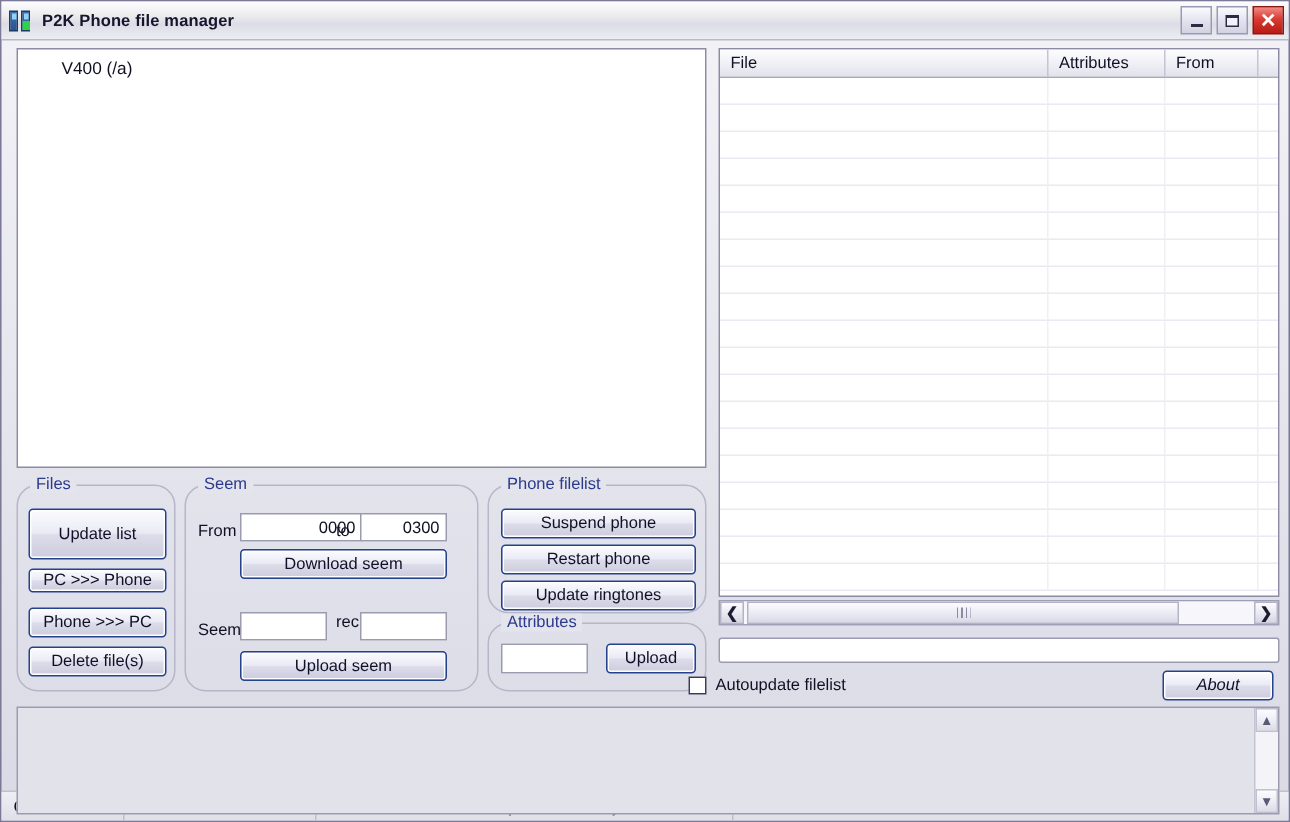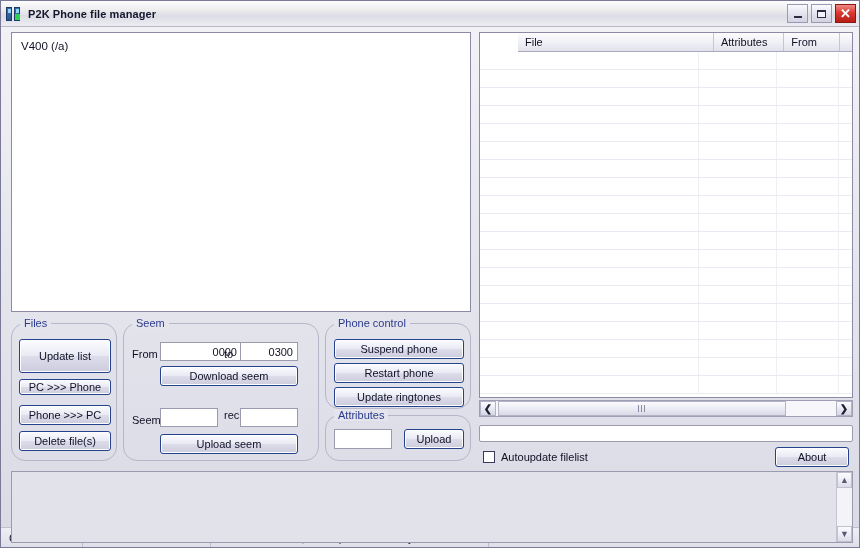--- a/index.html
+++ b/index.html
@@ -85,20 +85,21 @@
   
   #body-area { position: relative; flex: 1 1 auto; }
 
   
   #tree-panel {
     position: absolute; left: 10px; top: 5px;
     width: 460px; height: 280px;
     background: #ffffff;
     border: 1px solid #8b8ba5;
     overflow: hidden;
+    padding-left: 20px;
   }
   #tree-root {
     margin: 7px 0 0 9px;
     font-size: 11.5px;
     color: #101024;
   }
 
   
   .groupbox {
     position: absolute;
@@ -179,21 +180,20 @@
     position: absolute; left: 478px; top: 5px;
     width: 374px; height: 366px;
     background: #ffffff;
     border: 1px solid #8b8ba5;
     overflow: hidden;
   }
   #fl-header {
     display: flex; height: 19px;
     background: linear-gradient(180deg,#fdfdff 0%,#f0f0f6 50%,#e2e2ec 100%);
     border-bottom: 1px solid #a9a9bd;
-    margin-left: 38px;
   }
   .fl-col {
     border-right: 1px solid #c4c4d2;
     padding-left: 7px;
     display: flex; align-items: center;
     font-size: 11px; color: #101024;
     overflow: hidden; white-space: nowrap;
   }
   .fl-col.c0 { width: 219px; }
   .fl-col.c1 { width: 78px; }
@@ -247,32 +247,32 @@
     position: absolute; left: 478px; top: 398px;
     width: 374px; height: 17px;
     background: #fff; border: 1px solid #9b9bb0;
     border-radius: 2px;
     font-size: 11px; padding: 0 4px; color: #101024;
     font-family: "Liberation Sans", sans-serif; outline: none;
   }
 
   
   #autoupdate-row {
-    position: absolute; left: 482px; top: 424px;
+    position: absolute; left: 458px; top: 424px;
     display: flex; align-items: center; gap: 6px;
   }
   #autoupdate-box {
     width: 12px; height: 12px;
     background: #fff; border: 1px solid #3a3a5c;
   }
   #autoupdate-label { font-size: 11px; color: #101024; }
 
   #btn-about {
     position: absolute; left: 774px; top: 420px;
-    width: 74px; height: 20px;
+    width: 74px; height: 20px; font-style: italic;
   }
 
   
   #log-panel {
     position: absolute; left: 10px; top: 444px;
     width: 842px; height: 72px;
     background: #e2e2ea;
     border: 1px solid #9b9bb0;
     display: flex;
   }
@@ -356,21 +356,21 @@
       <input class="tbox" id="seem-to" type="text" value="0300" style="">
       <div class="btn" id="btn-download">Download seem</div>
       <span class="lbl" id="seem-lbl2">Seem</span>
       <input class="tbox" id="seem-val" type="text" value="" style="">
       <span class="lbl" id="rec-lbl">rec</span>
       <input class="tbox" id="rec-val" type="text" value="" style="">
       <div class="btn" id="btn-upload">Upload seem</div>
     </div>
 
     <div class="groupbox" id="gb-phonectl">
-      <span class="gb-title">Phone control</span>
+      <span class="gb-title">Phone filelist</span>
       <div class="btn" id="btn-suspend">Suspend phone</div>
       <div class="btn" id="btn-restart">Restart phone</div>
       <div class="btn" id="btn-ringtones">Update ringtones</div>
     </div>
 
     <div class="groupbox" id="gb-attrs">
       <span class="gb-title">Attributes</span>
       <input class="tbox" id="attr-val" type="text" value="" style="">
       <div class="btn" id="btn-change">Upload</div>
     </div>

